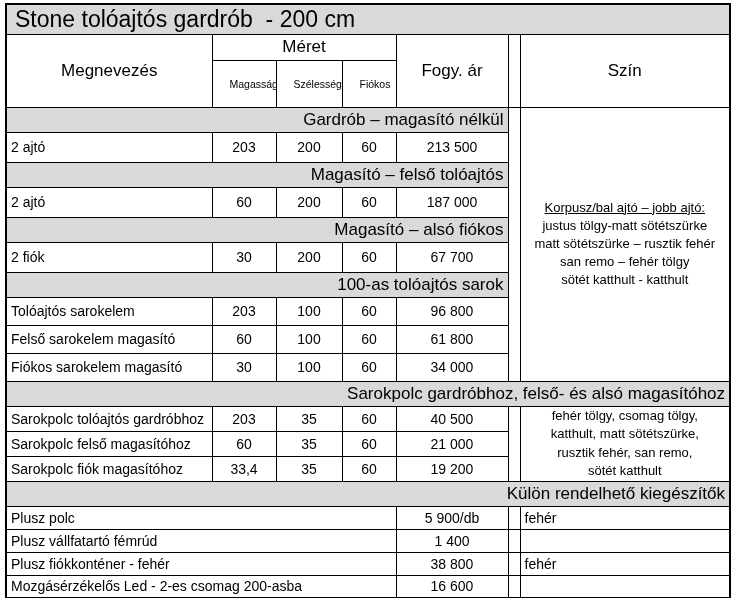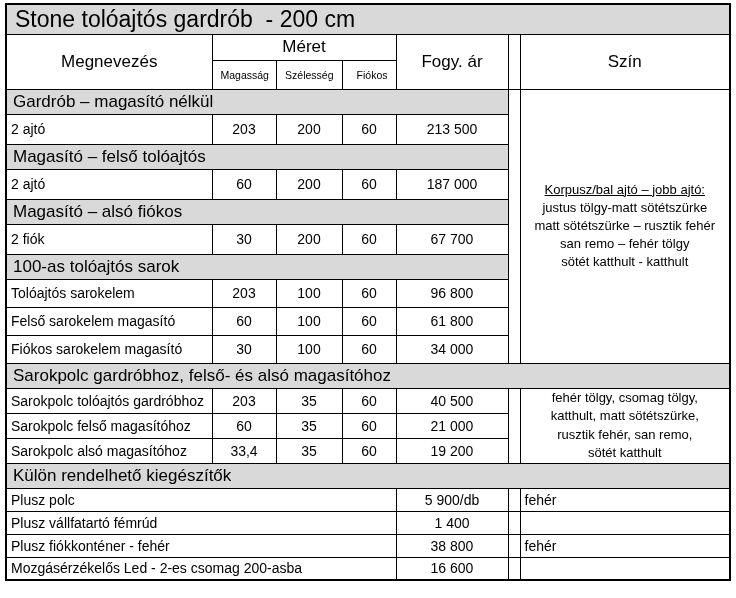--- a/index.html
+++ b/index.html
@@ -11,23 +11,23 @@
   tr.t-title{height:30px;}
   tr.t-h1{height:26px;}
   tr.t-h2{height:15px;}
   tr.t-band{height:25px;}
   tr.t-row{height:30px;}
   tr.t-row-s4{height:28px;}
   tr.t-row-s5{height:25px;}
   tr.t-row-ex{height:23px;}
   
   td.title-cell{background:#d9d9d9;font-size:23px;padding-left:8px;white-space:pre;}
-  td.band{background:#d9d9d9;font-size:17px;padding-left:6px;white-space:nowrap;}
+  td.band{background:#d9d9d9;font-size:17px;padding-left:6px;white-space:nowrap;text-align:right;}
   td.hdr{font-size:17px;text-align:center;}
-  td.subhdr{font-size:10.5px;text-align:right;padding:8px;}
+  td.subhdr{font-size:10.5px;text-align:left;padding:17px;}
   td.center{text-align:center;}
   td.name-left{text-align:left;white-space:nowrap;}
   td.name-center{text-align:left;}
   td.gap{padding:0;}
   td.szin-block{font-size:13px;text-align:center;line-height:1.4;padding:0 2px;}
   td.szin-block .line{display:block;}
   .underline{text-decoration:underline;}
   td.color-val{text-align:left;font-size:14px;}
 </style>
 </head>
@@ -147,21 +147,21 @@
       </td>
     </tr>
     <tr class="t-row-s5">
       <td class="name-left">Sarokpolc felső magasítóhoz</td>
       <td class="center">60</td>
       <td class="center">35</td>
       <td class="center">60</td>
       <td class="center">21 000</td>
     </tr>
     <tr class="t-row-s5">
-      <td class="name-left">Sarokpolc alsó magasítóhoz</td>
+      <td class="name-left">Sarokpolc fiók magasítóhoz</td>
       <td class="center">33,4</td>
       <td class="center">35</td>
       <td class="center">60</td>
       <td class="center">19 200</td>
     </tr>
 
     <tr class="t-band">
       <td class="band" colspan="7">Külön rendelhető kiegészítők</td>
     </tr>
     <tr class="t-row-ex">

